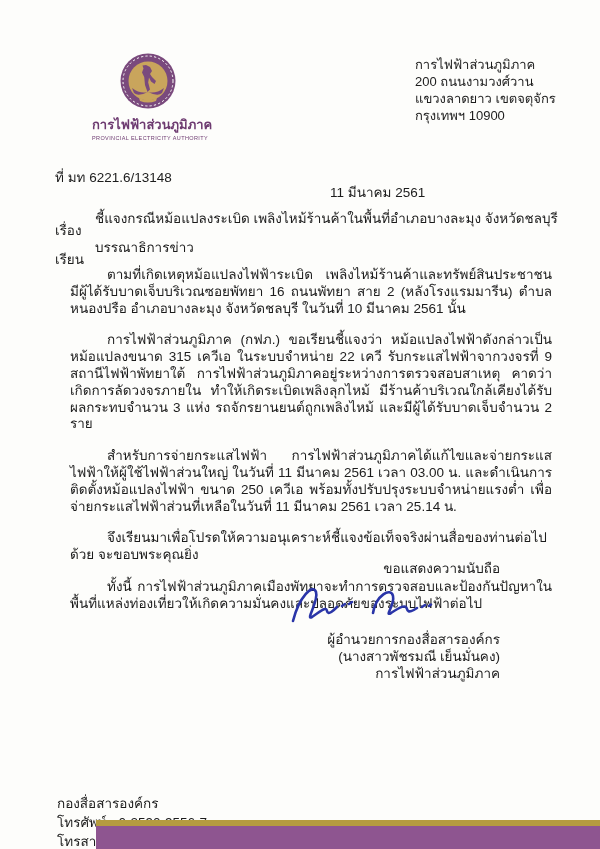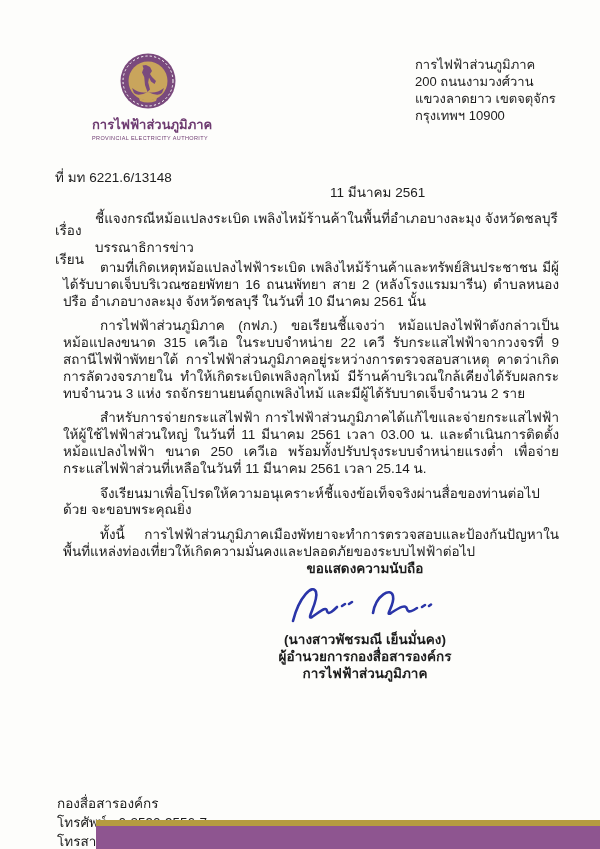--- a/index.html
+++ b/index.html
@@ -20,23 +20,23 @@
   .addr-block{position:absolute;left:415px;top:56px;font-size:13px;line-height:17px;}
   
   .ref-line{position:absolute;left:55px;top:166px;font-size:13.5px;}
   .date-line{position:absolute;left:330px;top:181px;font-size:13.5px;}
   
   .subject-block{position:absolute;left:55px;top:210px;width:512px;font-size:13.5px;line-height:17px;}
   .subj-row{display:flex;}
   .subj-label{width:40px;flex:0 0 40px;margin-top:12px;}
   
   .body-block{position:absolute;left:55px;top:252px;width:512px;font-size:13.5px;line-height:16.8px;text-align:justify;}
-  .body-block p{margin:8px;text-indent:37px;}
+  .body-block p{margin:15px;text-indent:37px;}
   
-  .closing-block{position:absolute;left:230px;top:560px;width:270px;text-align:center;font-size:13.5px;line-height:17px;font-weight:bold;}
+  .closing-block{position:absolute;left:230px;top:560px;width:270px;text-align:right;font-size:13.5px;line-height:17px;}
   .sig-svg{display:block;margin:2px auto 0 auto;}
   
   .footer-block{position:absolute;left:57px;top:756px;font-size:13.5px;line-height:19px;margin-top:38px;}
   .footer-row span{display:inline-block;}
   .footer-label{margin-right:8px;}
   
   .bottom-band{position:absolute;left:96px;right:0;bottom:0;height:29px;}
   .band-gold{height:6px;background:#b59b3f;}
   .band-purple{height:23px;background:#8e5590;}
 </style>
@@ -93,22 +93,22 @@
     <svg class="sig-svg" width="160" height="52" viewBox="0 0 160 52" aria-hidden="true">
       <g fill="none" stroke="#2a35a8" stroke-width="2.6" stroke-linecap="round">
         <path d="M8 42 C14 18 28 4 31 13 C34 22 20 42 27 38 C36 32 41 27 42 32 C43 37 49 31 52 28"></path>
         <path d="M57 27 l3 -2"></path>
         <path d="M64 25 l3 -2"></path>
         <path d="M88 34 C91 16 106 8 108 17 C110 26 99 38 106 34 C115 28 121 25 122 30 C123 35 129 31 132 29"></path>
         <path d="M137 28 l3 -2"></path>
         <path d="M144 27 l2 -1.5"></path>
       </g>
     </svg>
+    <div>ผู้อำนวยการกองสื่อสารองค์กร</div>
     <div>(นางสาวพัชรมณี เย็นมั่นคง)</div>
-    <div>ผู้อำนวยการกองสื่อสารองค์กร</div>
     <div>การไฟฟ้าส่วนภูมิภาค</div>
   </div>
 
   <div class="footer-block">
     <div>กองสื่อสารองค์กร</div>
     <div class="footer-row">
       <span class="footer-label">โทรศัพท์</span>
       <span>0-2590-9556-7</span>
     </div>
     <div class="footer-row">

